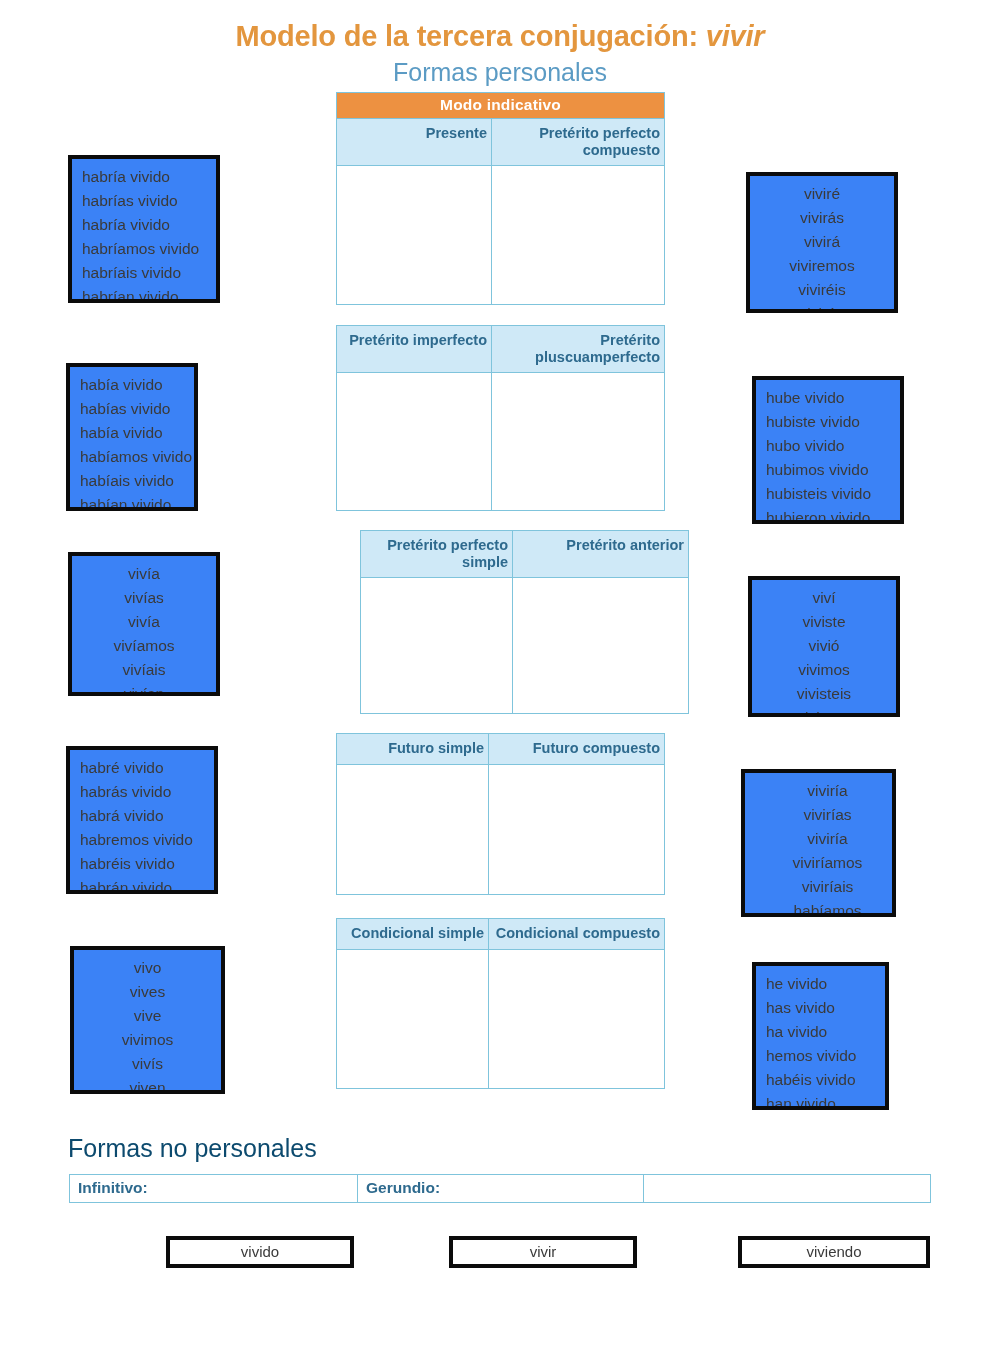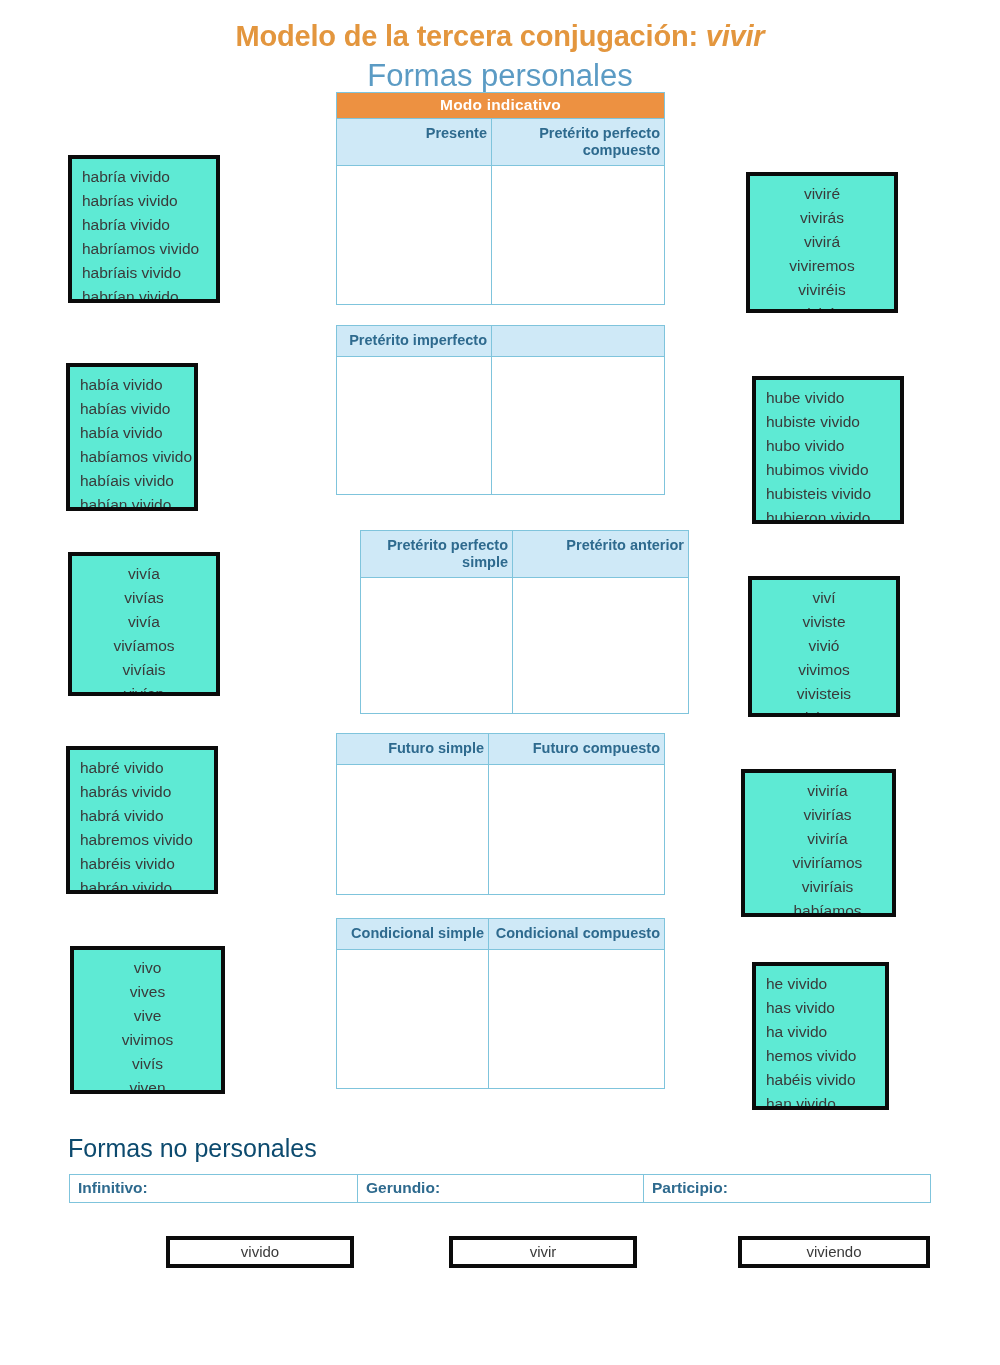--- a/index.html
+++ b/index.html
@@ -30,21 +30,21 @@
   }
   #page-title .verb {
     font-style: italic;
   }
   #subtitle-personales {
     position: absolute;
     top: 58px;
     left: 0;
     width: 1000px;
     text-align: center;
-    font-size: 31px;
+    font-size: 25px;
     color: #5B9BC4;
     font-weight: normal;
   }
 
   
   .tense-table {
     position: absolute;
     left: 336px;
     width: 329px;
     box-sizing: border-box;
@@ -87,21 +87,21 @@
     border-right: 1.5px solid #7FC4DC;
   }
   .border-top-head {
     border-top: 1.5px solid #7FC4DC;
   }
 
   
   .answer-box {
     position: absolute;
     box-sizing: border-box;
-    background: #5eead4;
+    background: #3b82f6;
     border: 4px solid #0B0B0B;
     font-size: 15.5px;
     color: #3A3A3A;
     line-height: 1.55;
     padding: 6px 10px 7px 10px;
     overflow: hidden;
   }
   .answer-box.center-text {
     text-align: center;
   }
@@ -167,20 +167,21 @@
   </div>
   <div class="body-row border-top-head">
     <div class="body-cell left-col" style="width:155px;height:138px;"></div>
     <div class="body-cell" style="width:172px;height:138px;"></div>
   </div>
 </div>
 
 <div class="tense-table" style="top:325px;">
   <div class="head-row">
     <div class="head-cell left-col" style="width:155px;">Pretérito imperfecto</div>
+    <div class="head-cell" style="width:172px;">Pretérito pluscuamperfecto</div>
   </div>
   <div class="body-row border-top-head">
     <div class="body-cell left-col" style="width:155px;height:137px;"></div>
     <div class="body-cell" style="width:172px;height:137px;"></div>
   </div>
 </div>
 
 <div class="tense-table" style="top:530px;margin-left:24px;">
   <div class="head-row">
     <div class="head-cell left-col" style="width:152px;">Pretérito perfecto simple</div>
@@ -306,20 +307,17 @@
 
 <div id="subtitle-no-personales">Formas no personales</div>
 
 <div id="nonfinite-row">
   <div class="nonfinite-cell divider" style="width:288px;">
     <span>Infinitivo:</span>
   </div>
   <div class="nonfinite-cell divider" style="width:286px;">
     <span>Gerundio:</span>
   </div>
-  <div class="nonfinite-cell" style="width:285px;">
-    <span>Participio:</span>
-  </div>
 </div>
 
 <div class="word-chip" style="top:1236px;left:166px;width:188px;">vivido</div>
 <div class="word-chip" style="top:1236px;left:449px;width:188px;">vivir</div>
 <div class="word-chip" style="top:1236px;left:738px;width:192px;">viviendo</div>
 
 </body></html>

